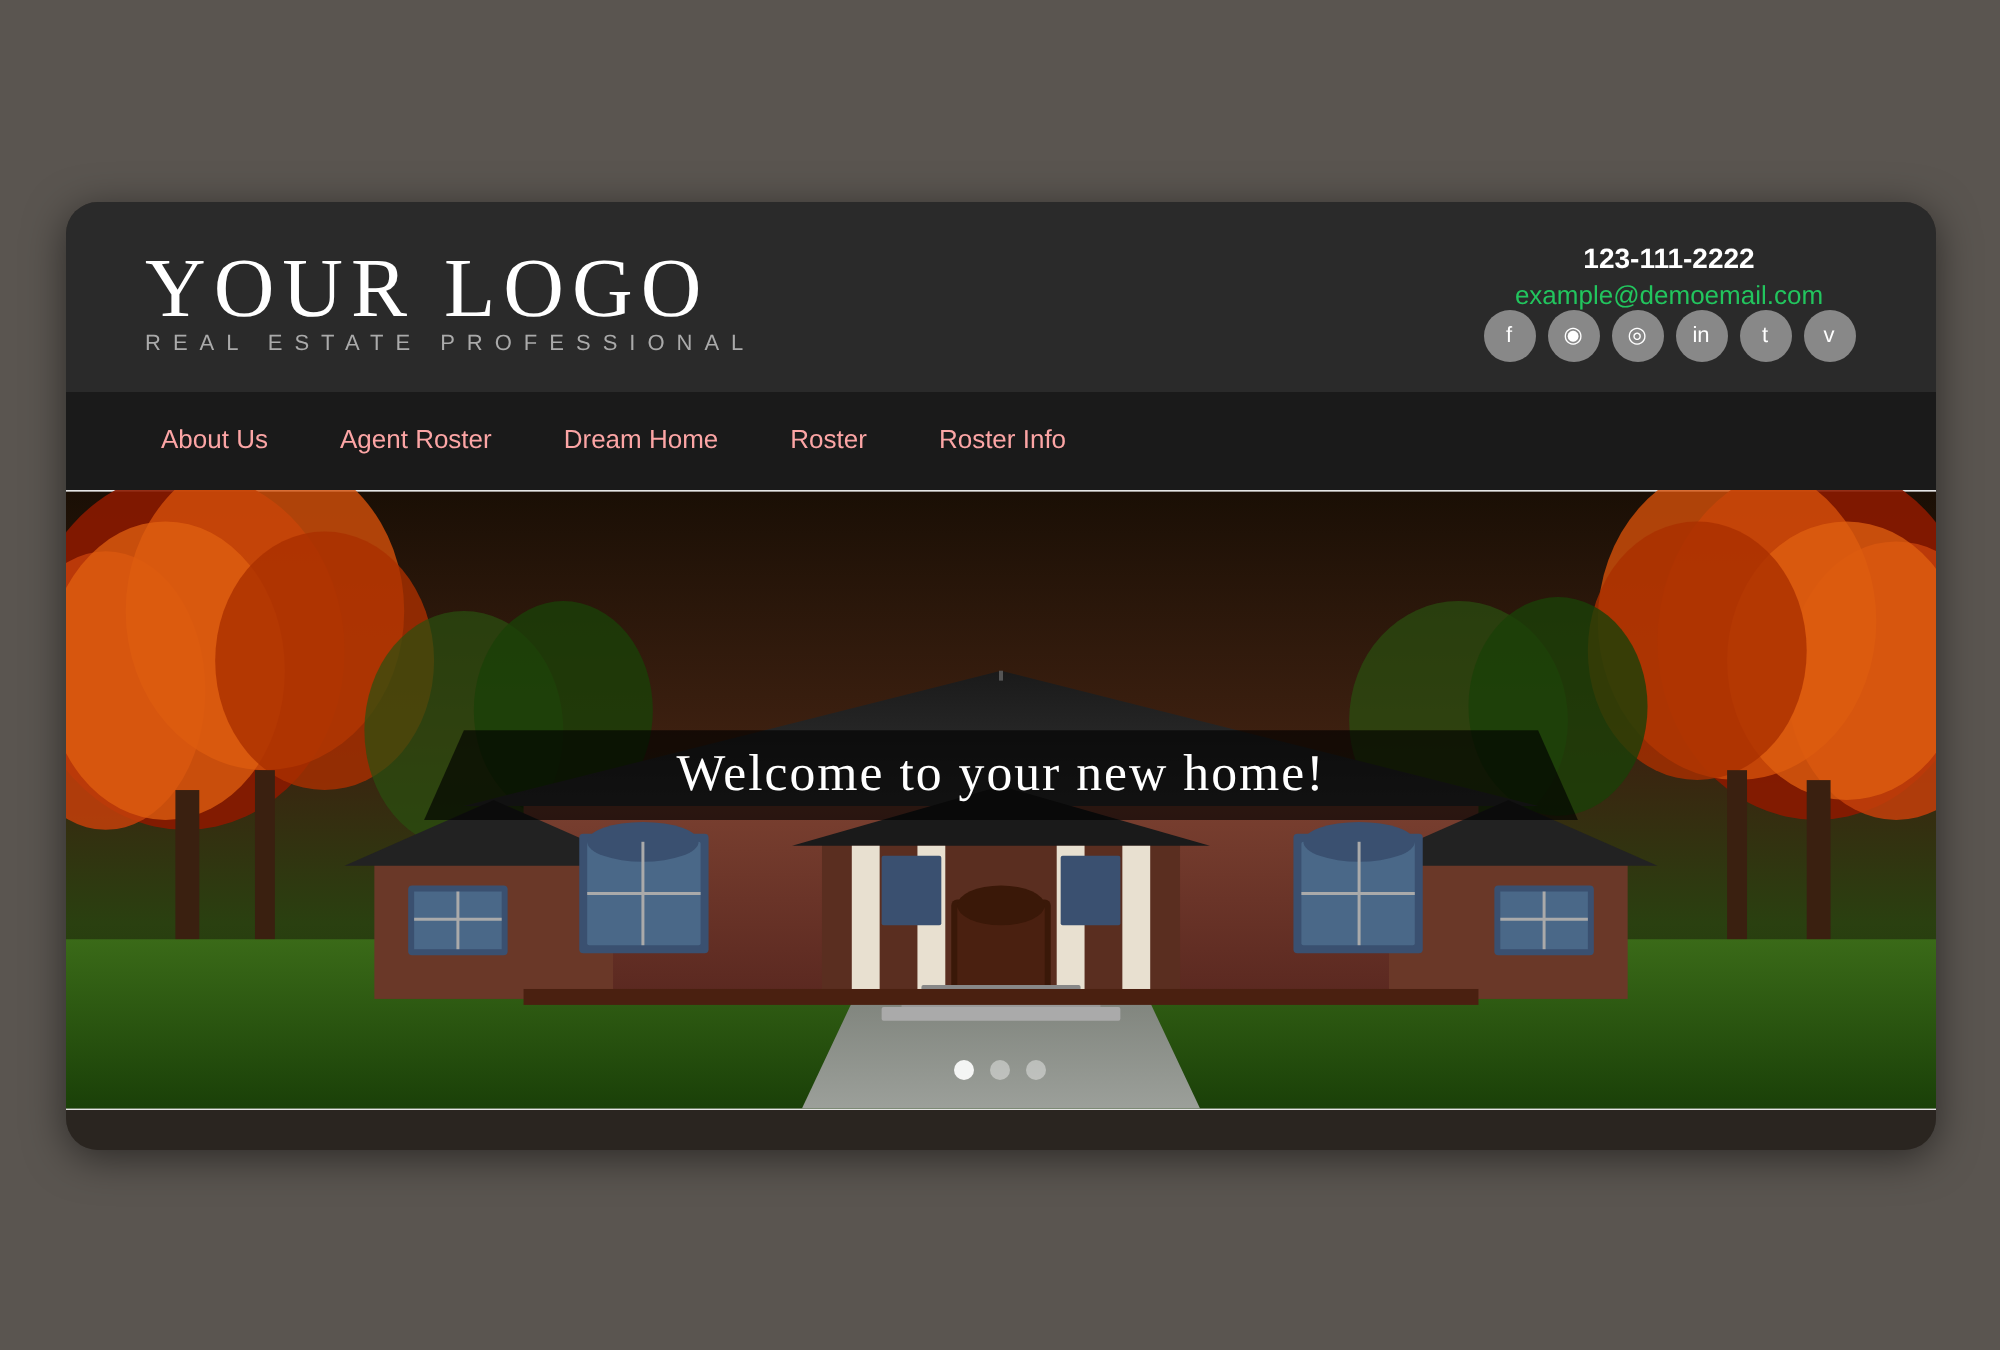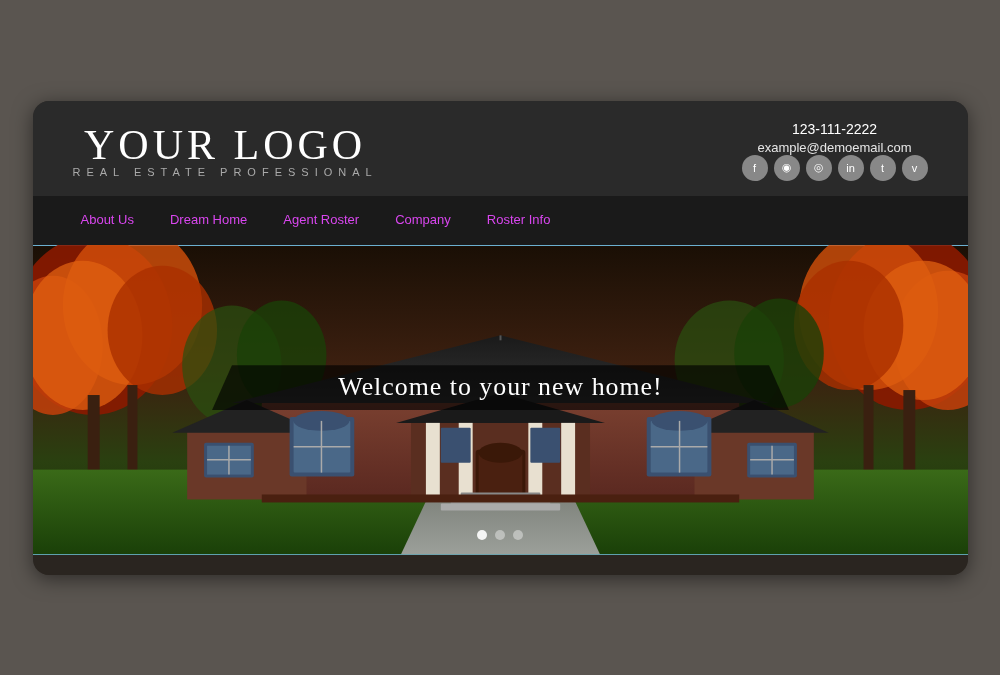--- a/index.html
+++ b/index.html
@@ -11,21 +11,20 @@
       min-height: 100vh;
       font-family: Arial, sans-serif;
     }
 
     .browser-wrapper {
       width: 935px;
       background: #3a3530;
       border-radius: 16px;
       overflow: hidden;
       box-shadow: 0 4px 20px rgba(0,0,0,0.5);
-      text-align: center;
     }
 
     
     .site-header {
       background: #2a2a2a;
       padding: 20px 40px 15px 40px;
       display: flex;
       justify-content: space-between;
       align-items: center;
     }
@@ -54,24 +53,25 @@
     .contact-area {
       display: flex;
       flex-direction: column;
       align-items: center;
     }
 
     .contact-phone {
       color: #ffffff;
       font-size: 14px;
       margin-bottom: 3px;
+      font-weight: bold;
     }
 
     .contact-email {
-      color: #e5e5e5;
+      color: #22c55e;
       font-size: 13px;
     }
 
     .social-icons {
       display: flex;
       gap: 6px;
     }
 
     .social-icon {
       width: 26px;
@@ -88,37 +88,37 @@
 
     
     .site-nav {
       background: #1a1a1a;
       padding: 0 30px;
       display: flex;
       align-items: stretch;
     }
 
     .nav-item {
-      color: #d946ef;
+      color: #fca5a5;
       font-size: 13px;
       padding: 16px 18px;
       cursor: pointer;
       white-space: nowrap;
       display: flex;
       align-items: center;
       border-bottom: 2px solid transparent;
       transition: background 0.2s;
     }
 
     
     .hero-section {
       position: relative;
       height: 310px;
       overflow: hidden;
-      background: #7dd3fc;
+      background: #e5e5e5;
     }
 
     
     .slider-dots {
       position: absolute;
       bottom: 15px;
       left: 50%;
       transform: translateX(-50%);
       display: flex;
       gap: 8px;
@@ -168,23 +168,23 @@
         <div class="social-icon">◎</div>
         <div class="social-icon">in</div>
         <div class="social-icon">t</div>
         <div class="social-icon">v</div>
       </div>
     </div>
   </div>
 
   <nav class="site-nav">
     <div class="nav-item">About Us</div>
+    <div class="nav-item">Agent Roster</div>
     <div class="nav-item">Dream Home</div>
-    <div class="nav-item">Agent Roster</div>
-    <div class="nav-item">Company</div>
+    <div class="nav-item">Roster</div>
     <div class="nav-item">Roster Info</div>
   </nav>
 
   <div class="hero-section">
     <svg class="hero-svg" viewBox="0 0 940 310" xmlns="http://www.w3.org/2000/svg">
 
       <defs>
         <linearGradient id="skyGrad" x1="0" y1="0" x2="0" y2="1">
           <stop offset="0%" stop-color="#1a0f05"></stop>
           <stop offset="40%" stop-color="#3d2010"></stop>

